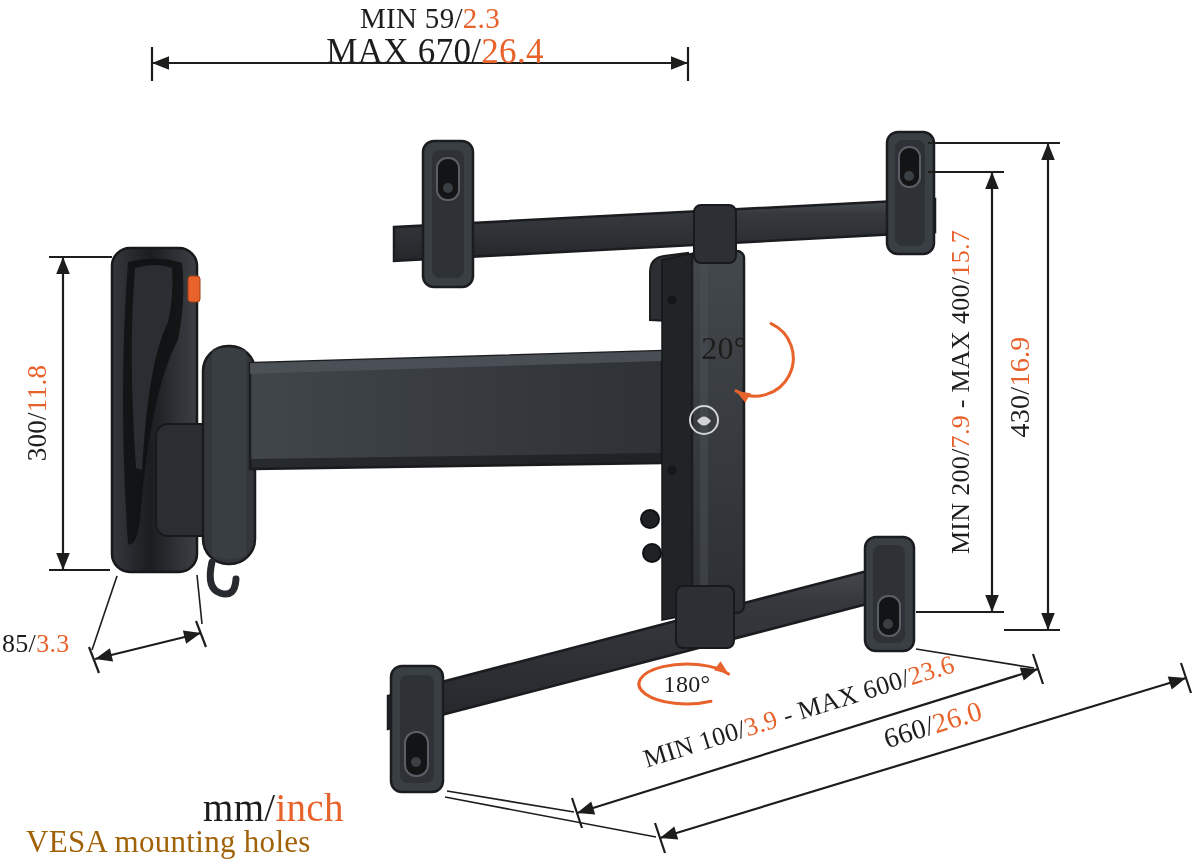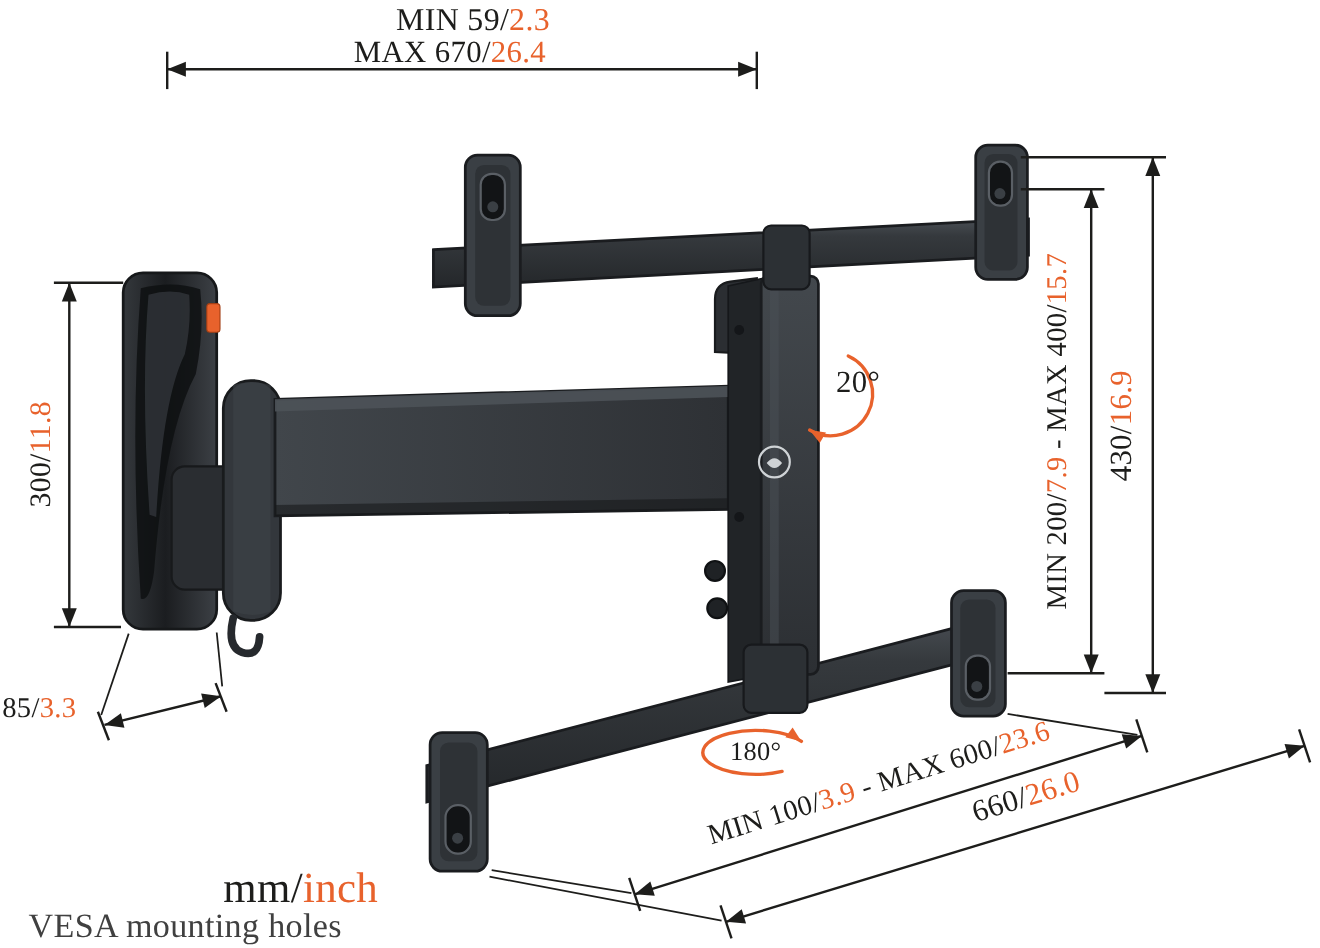--- a/index.html
+++ b/index.html
@@ -3,31 +3,31 @@
 <meta charset="utf-8">
 <style>
   *{margin:0;padding:0;box-sizing:border-box}
   html,body{width:1200px;height:862px;background:#fff;overflow:hidden}
   .canvas{position:relative;width:1200px;height:640px;background:#fff;
           font-family:Liberation Serif, serif}
   svg.scene{position:absolute;left:0;top:0}
   .label{position:absolute;color:#1d1d1b;white-space:nowrap;letter-spacing:.3px;line-height:1}
   .label .in{color:#e8622c}
   #lbl-top-min{left:430px;top:4px;font-size:29px;transform:translateX(-50%)}
-  #lbl-top-max{left:409px;top:34px;font-size:28px;transform:translateX(-50%)}
+  #lbl-top-max{left:435px;top:34px;font-size:35px;transform:translateX(-50%)}
   #lbl-plate-height{left:37px;top:413px;font-size:27px;transform:translate(-50%,-50%) rotate(-90deg)}
   #lbl-plate-depth{left:2px;top:631px;font-size:26px}
   #lbl-vesa-vertical{left:961px;top:392px;font-size:26px;transform:translate(-50%,-50%) rotate(-90deg)}
   #lbl-total-height{left:1020px;top:387px;font-size:28px;transform:translate(-50%,-50%) rotate(-90deg)}
-  #lbl-tilt{left:780px;top:348px;font-size:28px;transform:translate(-50%,-50%)}
+  #lbl-tilt{left:724px;top:348px;font-size:32px;transform:translate(-50%,-50%)}
   #lbl-rotation{left:687px;top:684px;font-size:24px;transform:translate(-50%,-50%)}
   #lbl-vesa-horizontal{left:799px;top:712px;font-size:26px;transform:translate(-50%,-50%) rotate(-17.3deg)}
   #lbl-rail-length{left:933px;top:725px;font-size:28px;transform:translate(-50%,-50%) rotate(-17deg)}
   #lbl-units{left:203px;top:788px;font-size:39px}
-  #lbl-footnote{left:26px;top:826px;font-size:31px;color:#404040}
+  #lbl-footnote{left:26px;top:826px;font-size:31px;color:#a16207}
 </style>
 </head>
 <body>
 
 <div class="canvas">
 
   <svg class="scene" width="1200" height="862" viewBox="0 0 1200 862">
     <defs>
       <linearGradient id="plateGrad" x1="0" y1="0" x2="1" y2="0">
         <stop offset="0" stop-color="#34383c"></stop>

